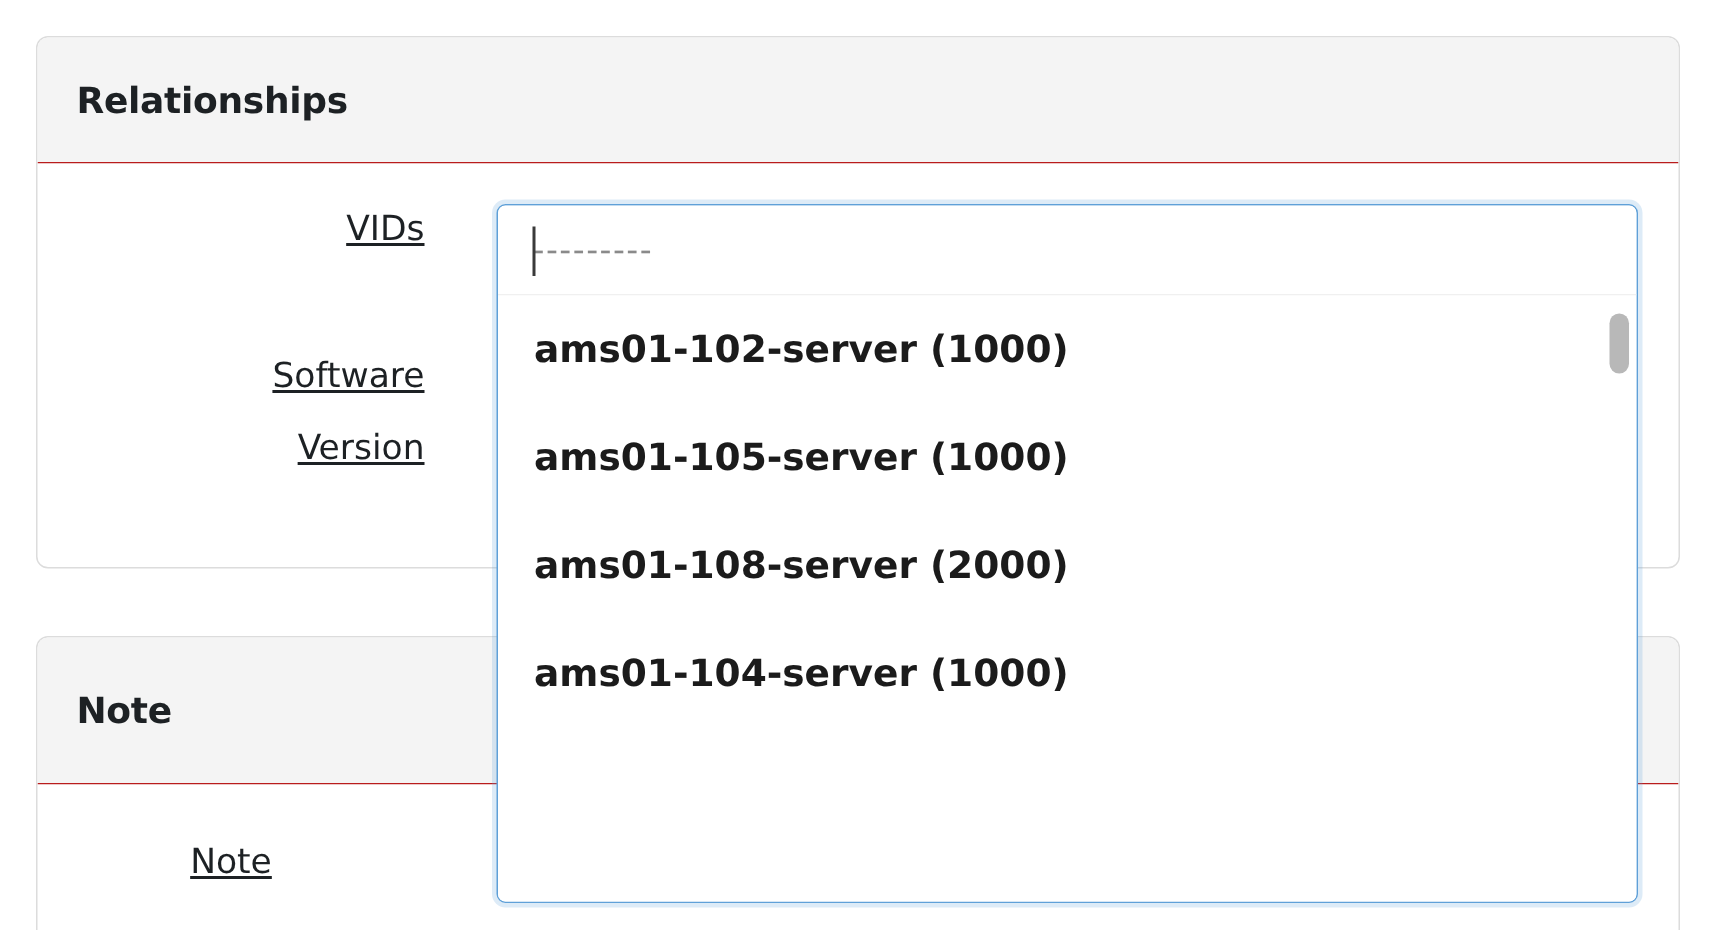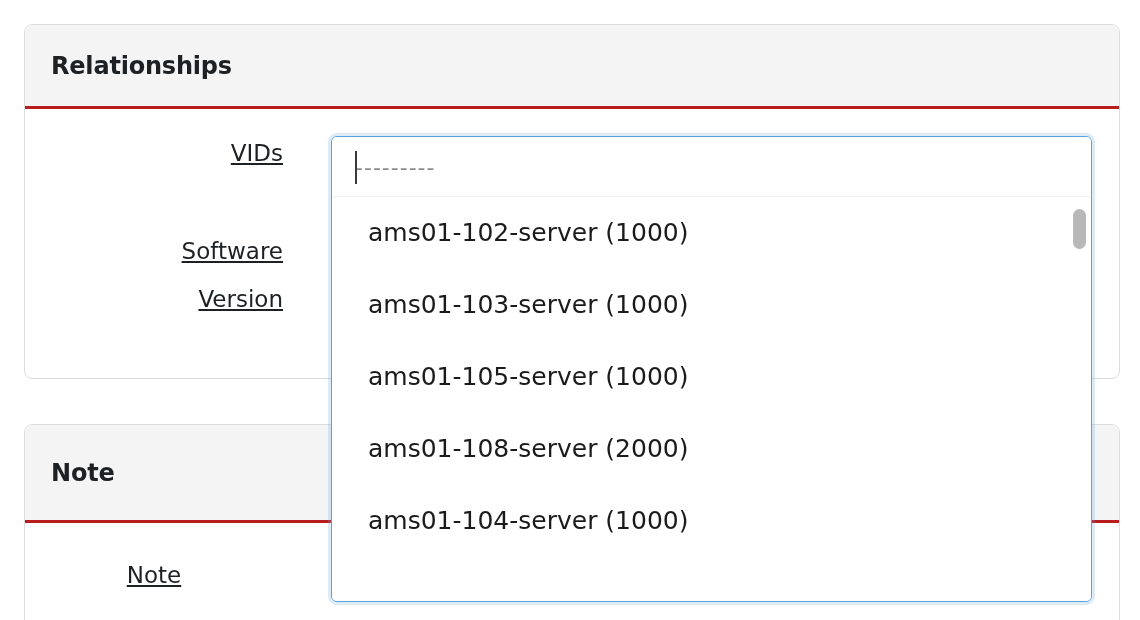--- a/index.html
+++ b/index.html
@@ -19,21 +19,21 @@
   
   .card {
     position: absolute;
     background: #ffffff;
     border: 1px solid #dcdcdc;
     border-radius: 8px;
     box-sizing: border-box;
   }
   .card-header {
     background: #f4f4f4;
-    border-bottom: 3px solid #b91c1c;
+    border-bottom: 1px solid #b91c1c;
     border-radius: 7px 7px 0 0;
     box-sizing: border-box;
     display: flex;
     align-items: center;
     padding-left: 26px;
   }
   .card-title {
     font-size: 24px;
     font-weight: bold;
     color: #1d2124;
@@ -126,25 +126,26 @@
 
   #vids-results {
     position: relative;
     height: 405px;
     overflow: hidden;
     background: #ffffff;
   }
   .result-item {
     height: 72px;
     line-height: 72px;
-    padding-left: 36px;
+    padding-left: 24px;
     font-size: 25px;
     color: #1b1b1b;
     white-space: nowrap;
     box-sizing: border-box;
+    font-weight: bold;
   }
   .result-item.highlighted {
     background: #4276a9;
     color: #ffffff;
   }
 
   
   #vids-scrollbar {
     position: absolute;
     right: 3px;
@@ -201,21 +202,20 @@
   <div id="vids-dropdown">
 
     <div id="vids-search-wrap">
       <div class="caret"></div>
       <input id="vids-search" type="text" placeholder="---------" style="">
     </div>
 
     <div id="vids-results">
 
     <div class="result-item">ams01-102-server (1000)</div>
-        <div class="result-item">ams01-103-server (1000)</div>
         <div class="result-item">ams01-105-server (1000)</div>
         <div class="result-item">ams01-108-server (2000)</div>
         <div class="result-item">ams01-104-server (1000)</div>
       </div>
 
     <div id="vids-scrollbar">
       <div id="vids-scrollthumb"></div>
     </div>
 
   </div>

